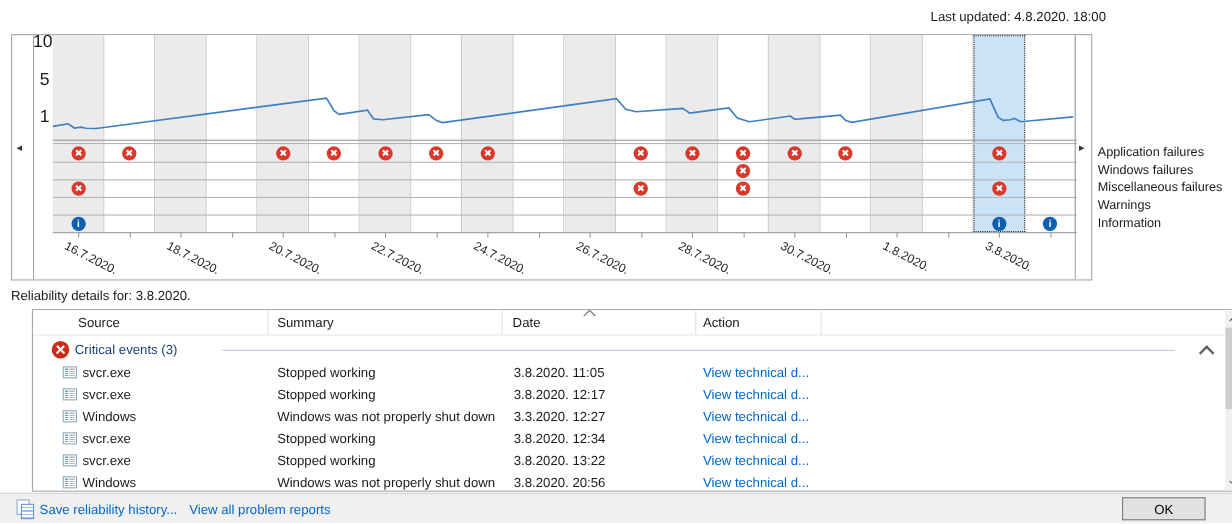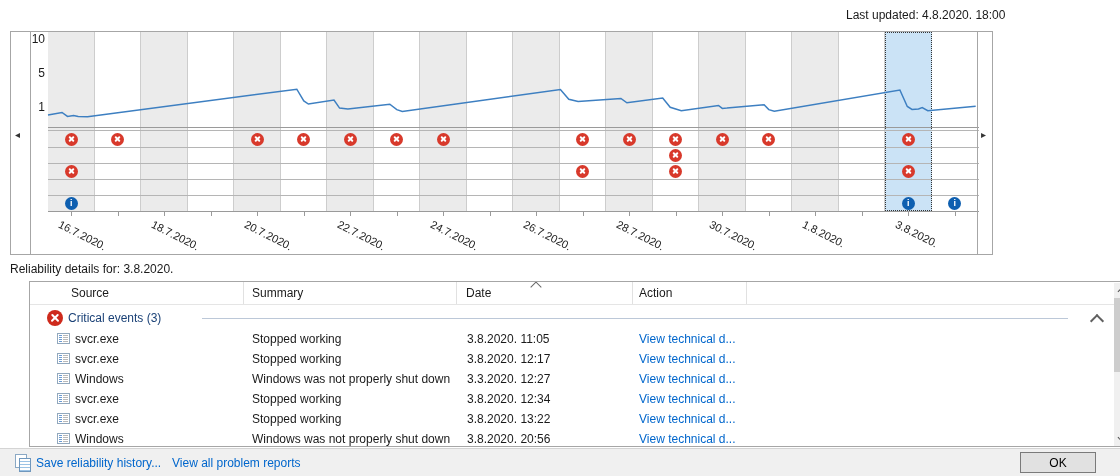--- a/index.html
+++ b/index.html
@@ -13,21 +13,21 @@
   .link.bold{font-weight:bold;}
   .updated{position:absolute;left:846px;top:8px;color:#1a1a1a;}
 
   
   .chart-panel{position:absolute;left:10px;top:31px;width:983px;height:224px;
                border:1px solid #a6a6a6;box-sizing:border-box;background:#fff;}
   .left-strip{position:absolute;left:0;top:0;width:19px;height:100%;border-right:1px solid #a6a6a6;}
   .right-strip{position:absolute;right:0;top:0;width:14px;height:100%;border-left:1px solid #a6a6a6;}
   .scroll-arrow{position:absolute;left:4px;top:98px;font-size:10px;color:#333;cursor:pointer;line-height:10px;}
   .yaxis{position:absolute;left:19px;top:0;width:18px;height:100%;}
-  .yaxis span{position:absolute;right:3px;width:15px;text-align:right;font-size:12px;line-height:14px;}
+  .yaxis span{position:absolute;right:3px;width:15px;text-align:right;font-size:16px;line-height:14px;}
   .chart-main{position:absolute;left:37px;top:0;width:931px;height:222px;}
   .day-col{position:absolute;top:0;height:179px;box-sizing:border-box;border-right:1px solid #cdcdcd;}
   .selection{position:absolute;top:0;height:179px;background:#cbe3f6;border:1px dotted #333;box-sizing:border-box;}
   .hline{position:absolute;left:0;width:931px;height:1px;background:#b5b5b5;}
   .hline.dark{background:#9a9a9a;}
   .tick{position:absolute;width:1px;height:5px;top:179px;background:#9a9a9a;}
   .date-label{position:absolute;top:186px;font-size:11px;color:#222;white-space:nowrap;
               transform:rotate(27deg);transform-origin:left top;}
   svg.stability{position:absolute;left:0;top:0;overflow:visible;}
 
@@ -199,20 +199,27 @@
         <div class="date-label" style="left: 572.25px;">28.7.2020.</div>
         <div class="date-label" style="left: 665.25px;">30.7.2020.</div>
         <div class="date-label" style="left: 758.25px;">1.8.2020.</div>
         <div class="date-label" style="left: 851.25px;">3.8.2020.</div>
       </div>
     <div class="right-strip">
       <span class="scroll-arrow" style="left:3px">▸</span>
     </div>
   </div>
 
+  <div class="legend">
+      <div>Application failures</div>
+      <div>Windows failures</div>
+      <div>Miscellaneous failures</div>
+      <div>Warnings</div>
+      <div>Information</div>
+    </div>
 
   <div class="details-label">Reliability details for: 3.8.2020.</div>
 
   <div class="table-panel">
     <div class="thead">
       <div class="sort-chev"></div>
     <div class="th" style="left: 41px;">Source</div>
         <div class="th-sep" style="left: 213px;"></div>
         <div class="th" style="left: 222px;">Summary</div>
         <div class="th-sep" style="left: 426px;"></div>

